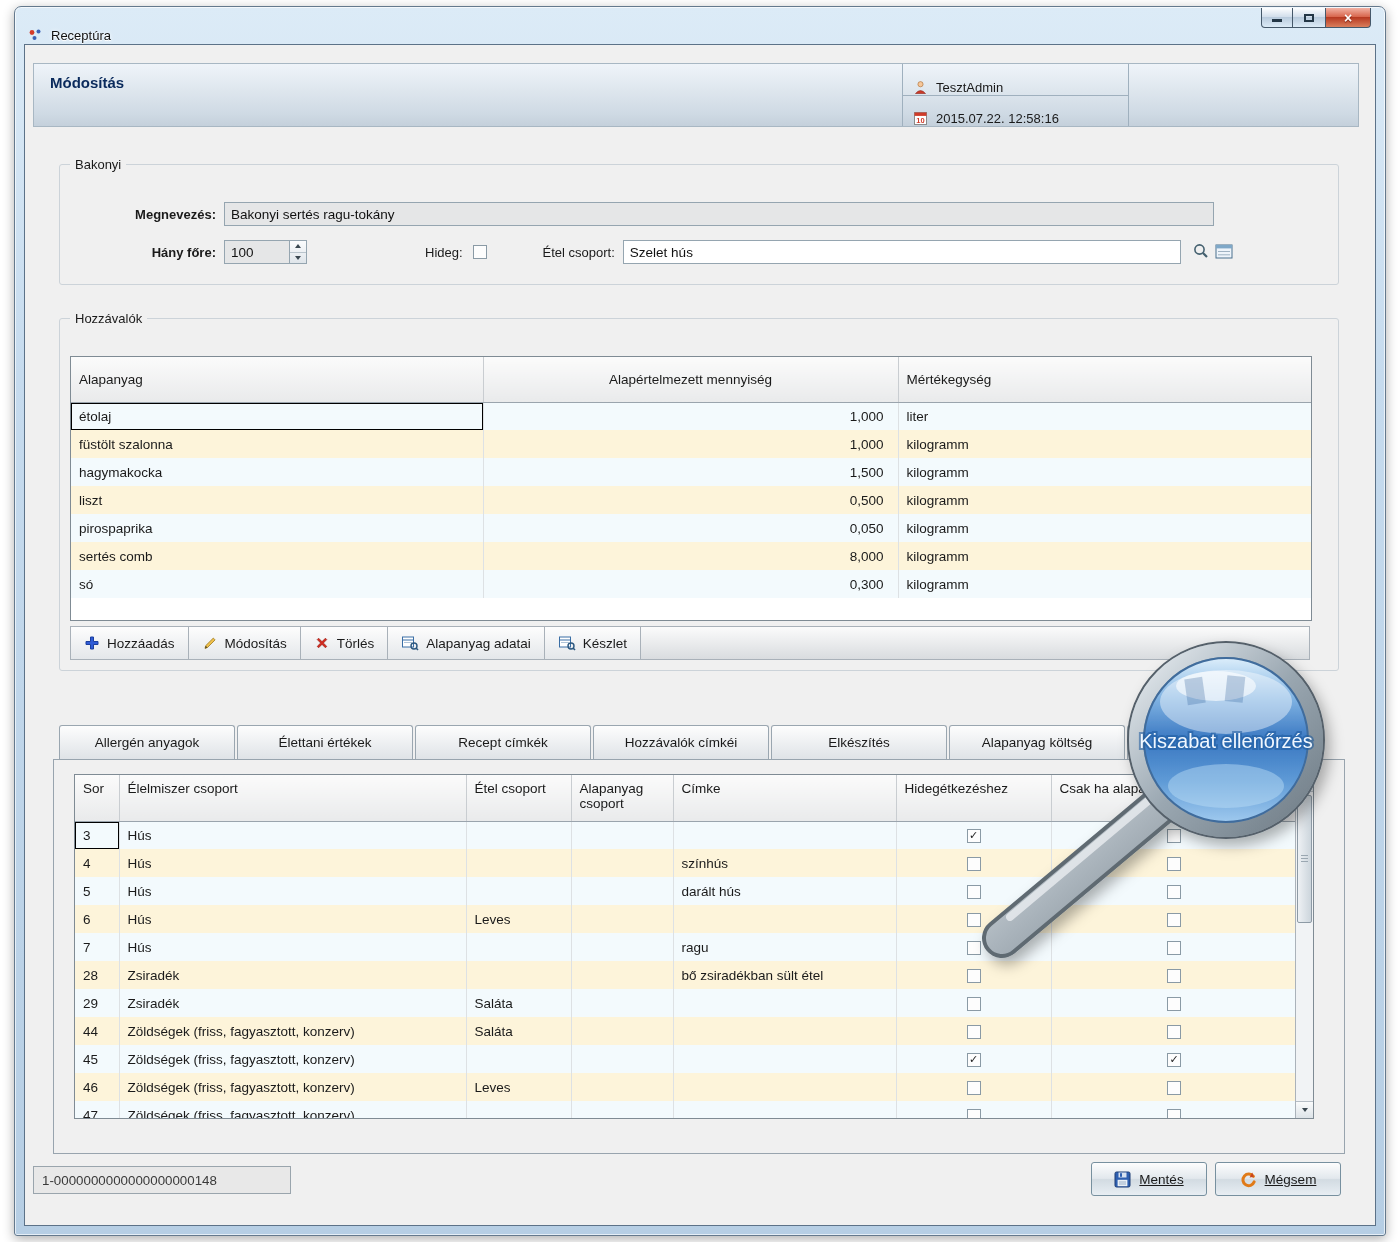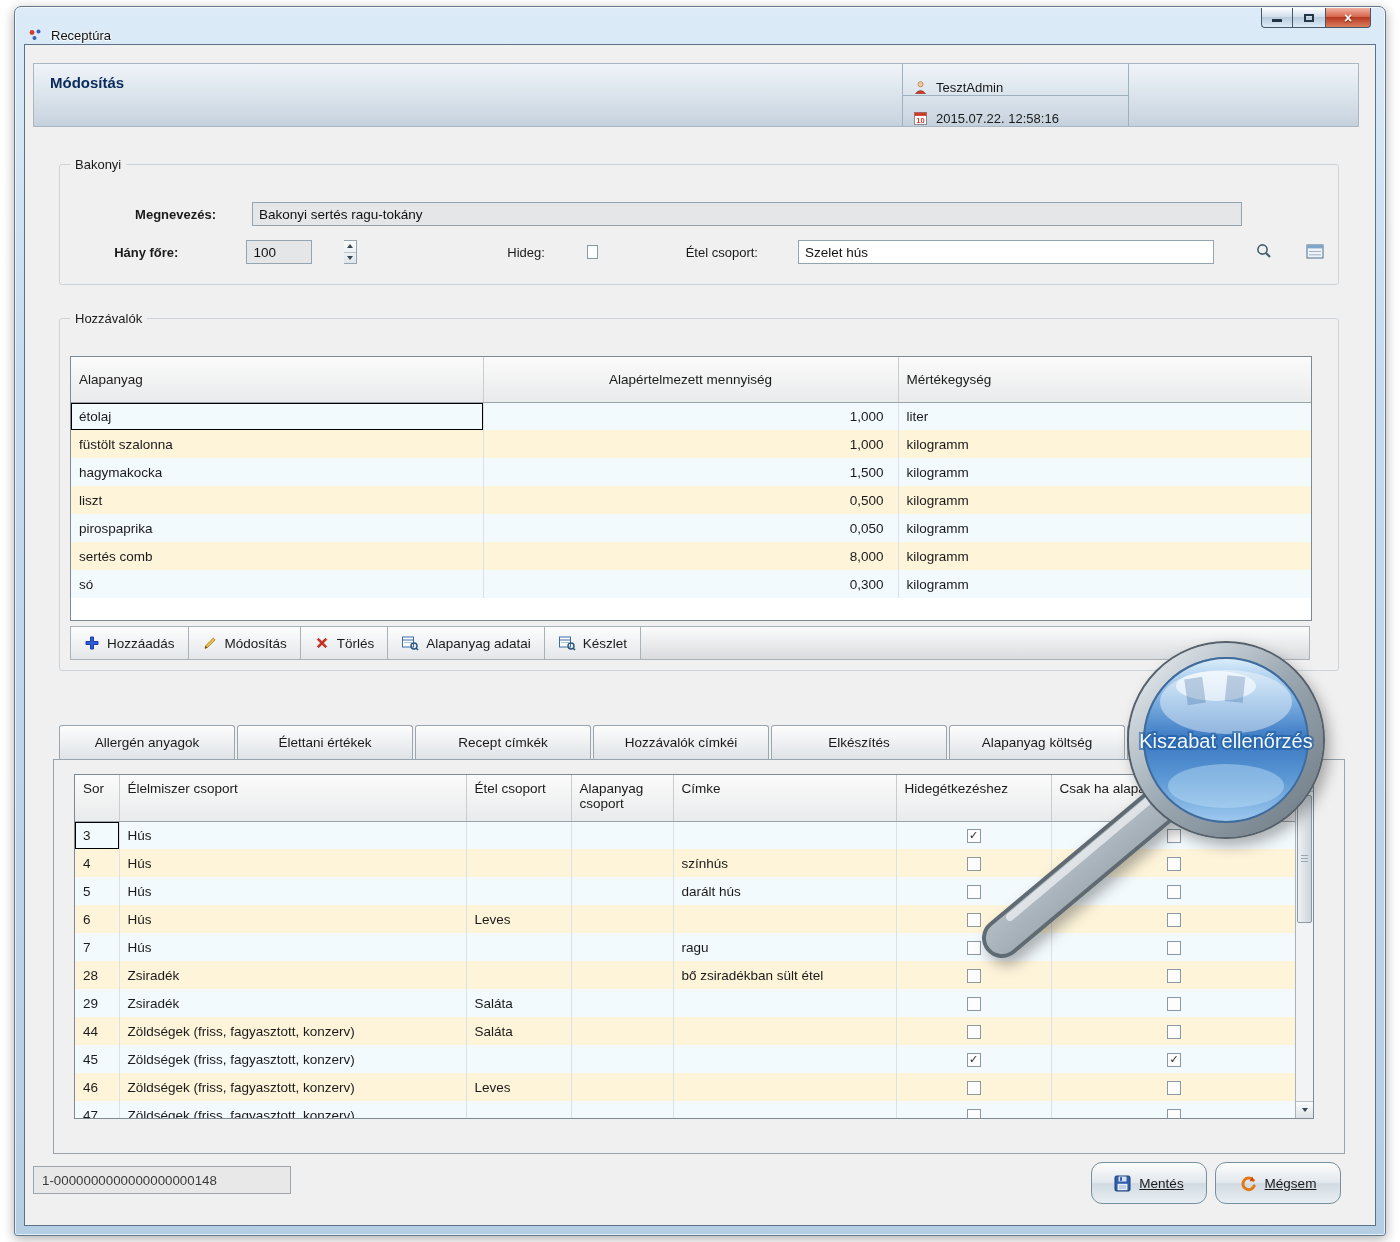--- a/index.html
+++ b/index.html
@@ -37,26 +37,26 @@
   .band-info .row + .row { border-top:1px solid #9fb0be; }
   .band-tail { width:230px; border-left:1px solid #9fb0be; }
 
   
   fieldset { position:absolute; border:1px solid #ccd3d9; border-radius:3px; }
   legend { margin-left:10px; padding:0 5px; color:#1a1a1a; }
   .fs-recept { left:34px; top:112px; width:1280px; height:128px; }
   .fs-hozza  { left:34px; top:266px; width:1280px; height:360px; }
 
   .form-row { position:absolute; left:12px; right:12px; display:flex; align-items:center; }
-  .fr1 { top:30px; } .fr2 { top:68px;gap:32px; }
+  .fr1 { top:30px; } .fr2 { top:68px; }
   .lbl { width:152px; text-align:right; padding-right:8px; font-weight:bold; white-space:nowrap; }
   .lbl2 { font-weight:normal; white-space:nowrap; }
   .tb { height:24px; border:1px solid #95a5b0; background:#fff; padding:0 6px;
     font-family:"Liberation Sans",sans-serif; font-size:13.5px; color:#111; }
-  .tb.ro { background:#e5e6e7;margin-left:28px; }
+  .tb.ro { background:#e5e6e7; }
   .spin { display:flex; flex-direction:column; width:17px; height:24px; border:1px solid #95a5b0; border-left:none;
     background:linear-gradient(#fbfcfd,#dfe5ea); }
   .spin .sb { flex:1; display:flex; align-items:center; justify-content:center; border:none; background:transparent; padding:0; }
   .spin .sb:first-child { border-bottom:1px solid #b9c4cc; }
   .tri-up { width:0; height:0; border-left:3.5px solid transparent; border-right:3.5px solid transparent; border-bottom:4.5px solid #3a4750; }
   .tri-down { width:0; height:0; border-left:3.5px solid transparent; border-right:3.5px solid transparent; border-top:4.5px solid #3a4750; }
 
   .cb { width:14px; height:14px; border:1px solid #8a9aa5; background:#fdfdfd;
     display:inline-flex; align-items:center; justify-content:center; vertical-align:middle; }
   .cb.checked::after { content:"✓"; font-family:"DejaVu Sans",sans-serif; font-size:11px; font-weight:bold; color:#222; line-height:1; }
@@ -98,21 +98,21 @@
     background:linear-gradient(#fafbfc,#dde3e8); border-bottom:1px solid #b6bec6; }
   .sbtn.down { bottom:0; border-bottom:none; border-top:1px solid #b6bec6; }
   .thumb { position:absolute; left:1px; right:1px; top:20px; height:128px; border:1px solid #8d9aa5; border-radius:2px;
     background:linear-gradient(90deg,#eef1f4,#ccd5dc); }
   .thumb::after { content:""; position:absolute; left:3px; right:3px; top:50%; height:7px; margin-top:-4px;
     background:repeating-linear-gradient(#9aa7b1 0 1px, transparent 1px 3px); }
 
   
   .footer-id { position:absolute; left:8px; top:1121px; width:258px; height:28px; background:#e8e8e8;
     border:1px solid #9aa5ad; display:flex; align-items:center; padding:0 8px; color:#3a3a3a; }
-  .btn { position:absolute; top:1117px; height:42px; border:1px solid #77909f; border-radius:11px;
+  .btn { position:absolute; top:1117px; height:34px; border:1px solid #77909f; border-radius:3px;
     background:linear-gradient(#fdfdfd,#e2e8ed 48%,#d2dbe2 52%,#e8eef3);
     display:flex; align-items:center; justify-content:center; gap:8px; font-size:13.5px; }
   .btn-save { left:1066px; width:116px; }
   .btn-cancel { left:1190px; width:126px; }
   .btn .cap { text-decoration:underline; }
 
   
   .magnifier { position:absolute; left:940px; top:600px; width:420px; height:400px; z-index:60; pointer-events:none; }
 </style>
 </head>

